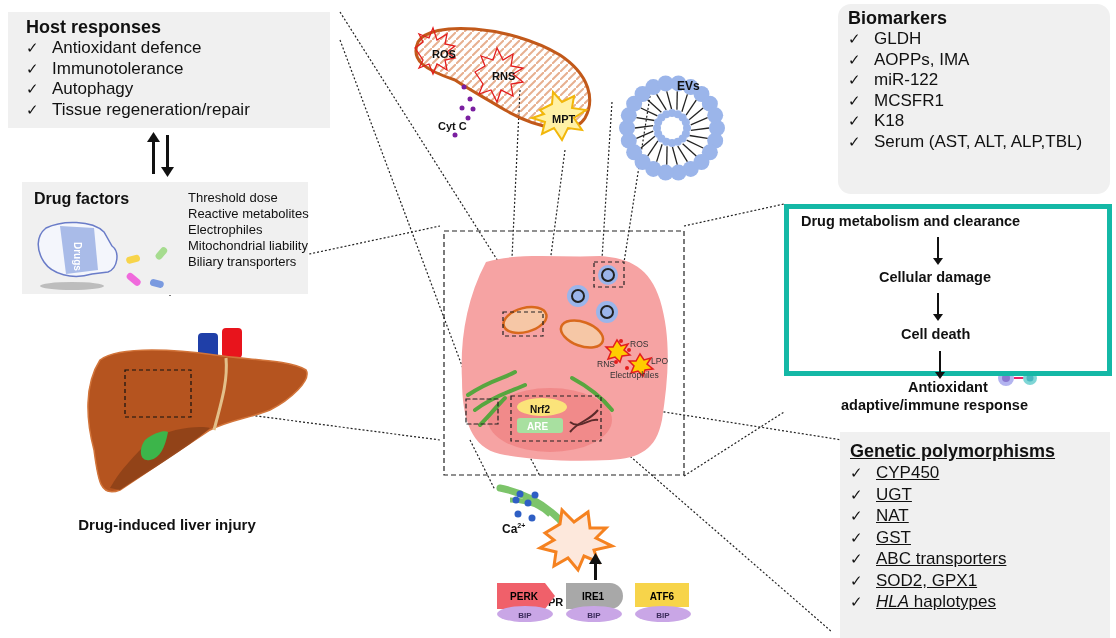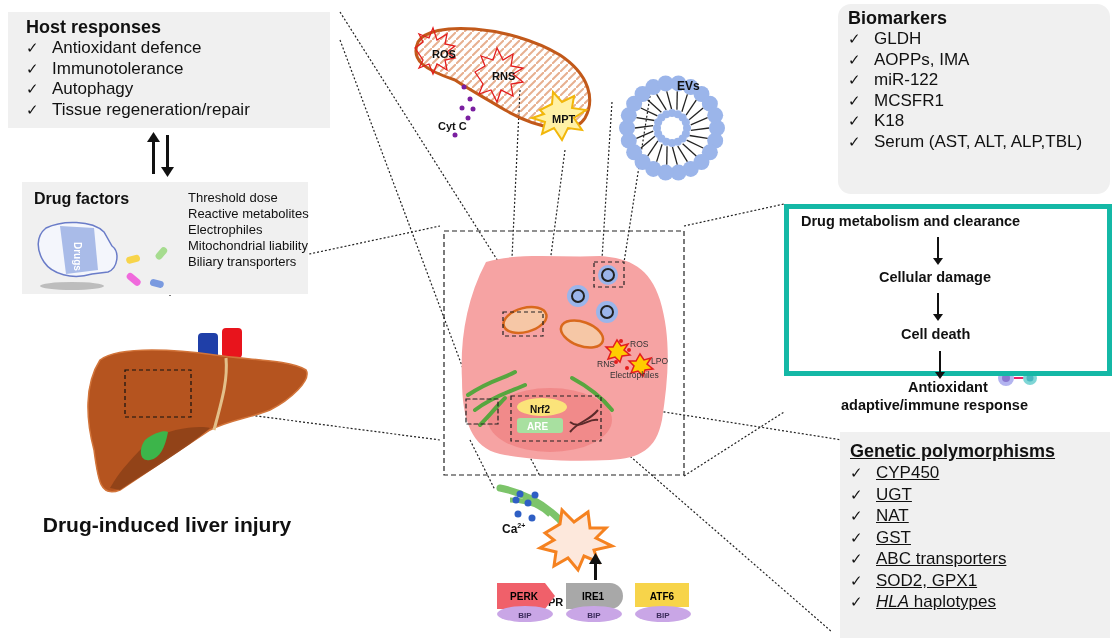--- a/index.html
+++ b/index.html
@@ -15,21 +15,21 @@
   #drug { left: 22px; top: 182px; width: 286px; height: 112px; }
   #drug .panel-title { position: absolute; left: 12px; top: 6px; font-size: 16px; }
   #drug-list { position: absolute; left: 166px; top: 8px; width: 130px; text-align: left; font-size: 13px; line-height: 16px; }
   #bio { left: 838px; top: 4px; width: 272px; height: 190px; padding: 3px 0 0 10px; border-radius: 13px; }
   #gen { left: 840px; top: 432px; width: 270px; height: 238px; padding: 8px 0 17px 10px; text-decoration: underline; }
   #gen .check-list li { line-height: 21.5px; }
   #flow { left: 784px; top: 204px; width: 328px; height: 172px; border: 5px solid #14b8a6; background: #fff; }
   .flow-step { position: absolute; font-weight: bold; font-size: 14.5px; white-space: nowrap; }
   .flow-arrow { position: absolute; width: 2px; background: #111; }
   .flow-arrow::after { content: ""; position: absolute; left: -4px; bottom: -2px; border-left: 5px solid transparent; border-right: 5px solid transparent; border-top: 7px solid #111; }
-  #dili-title { left: 22px; top: 512px; width: 290px; text-align: center; font-weight: bold; font-size: 21px; line-height: 25px; }
+  #dili-title { left: 22px; top: 512px; width: 290px; text-align: center; font-weight: bold; font-size: 15px; line-height: 25px; }
   .svg-text { font-family: "Liberation Sans", sans-serif; }
 </style>
 </head>
 <body>
 
 <svg class="abs" style="left:0;top:0" width="1116" height="638" viewBox="0 0 1116 638">
   <defs>
     <pattern id="mito-cristae" width="8" height="8" patternUnits="userSpaceOnUse">
       <path d="M0 8 L8 0" stroke="#e7b090" stroke-width="2"></path>
     </pattern>

